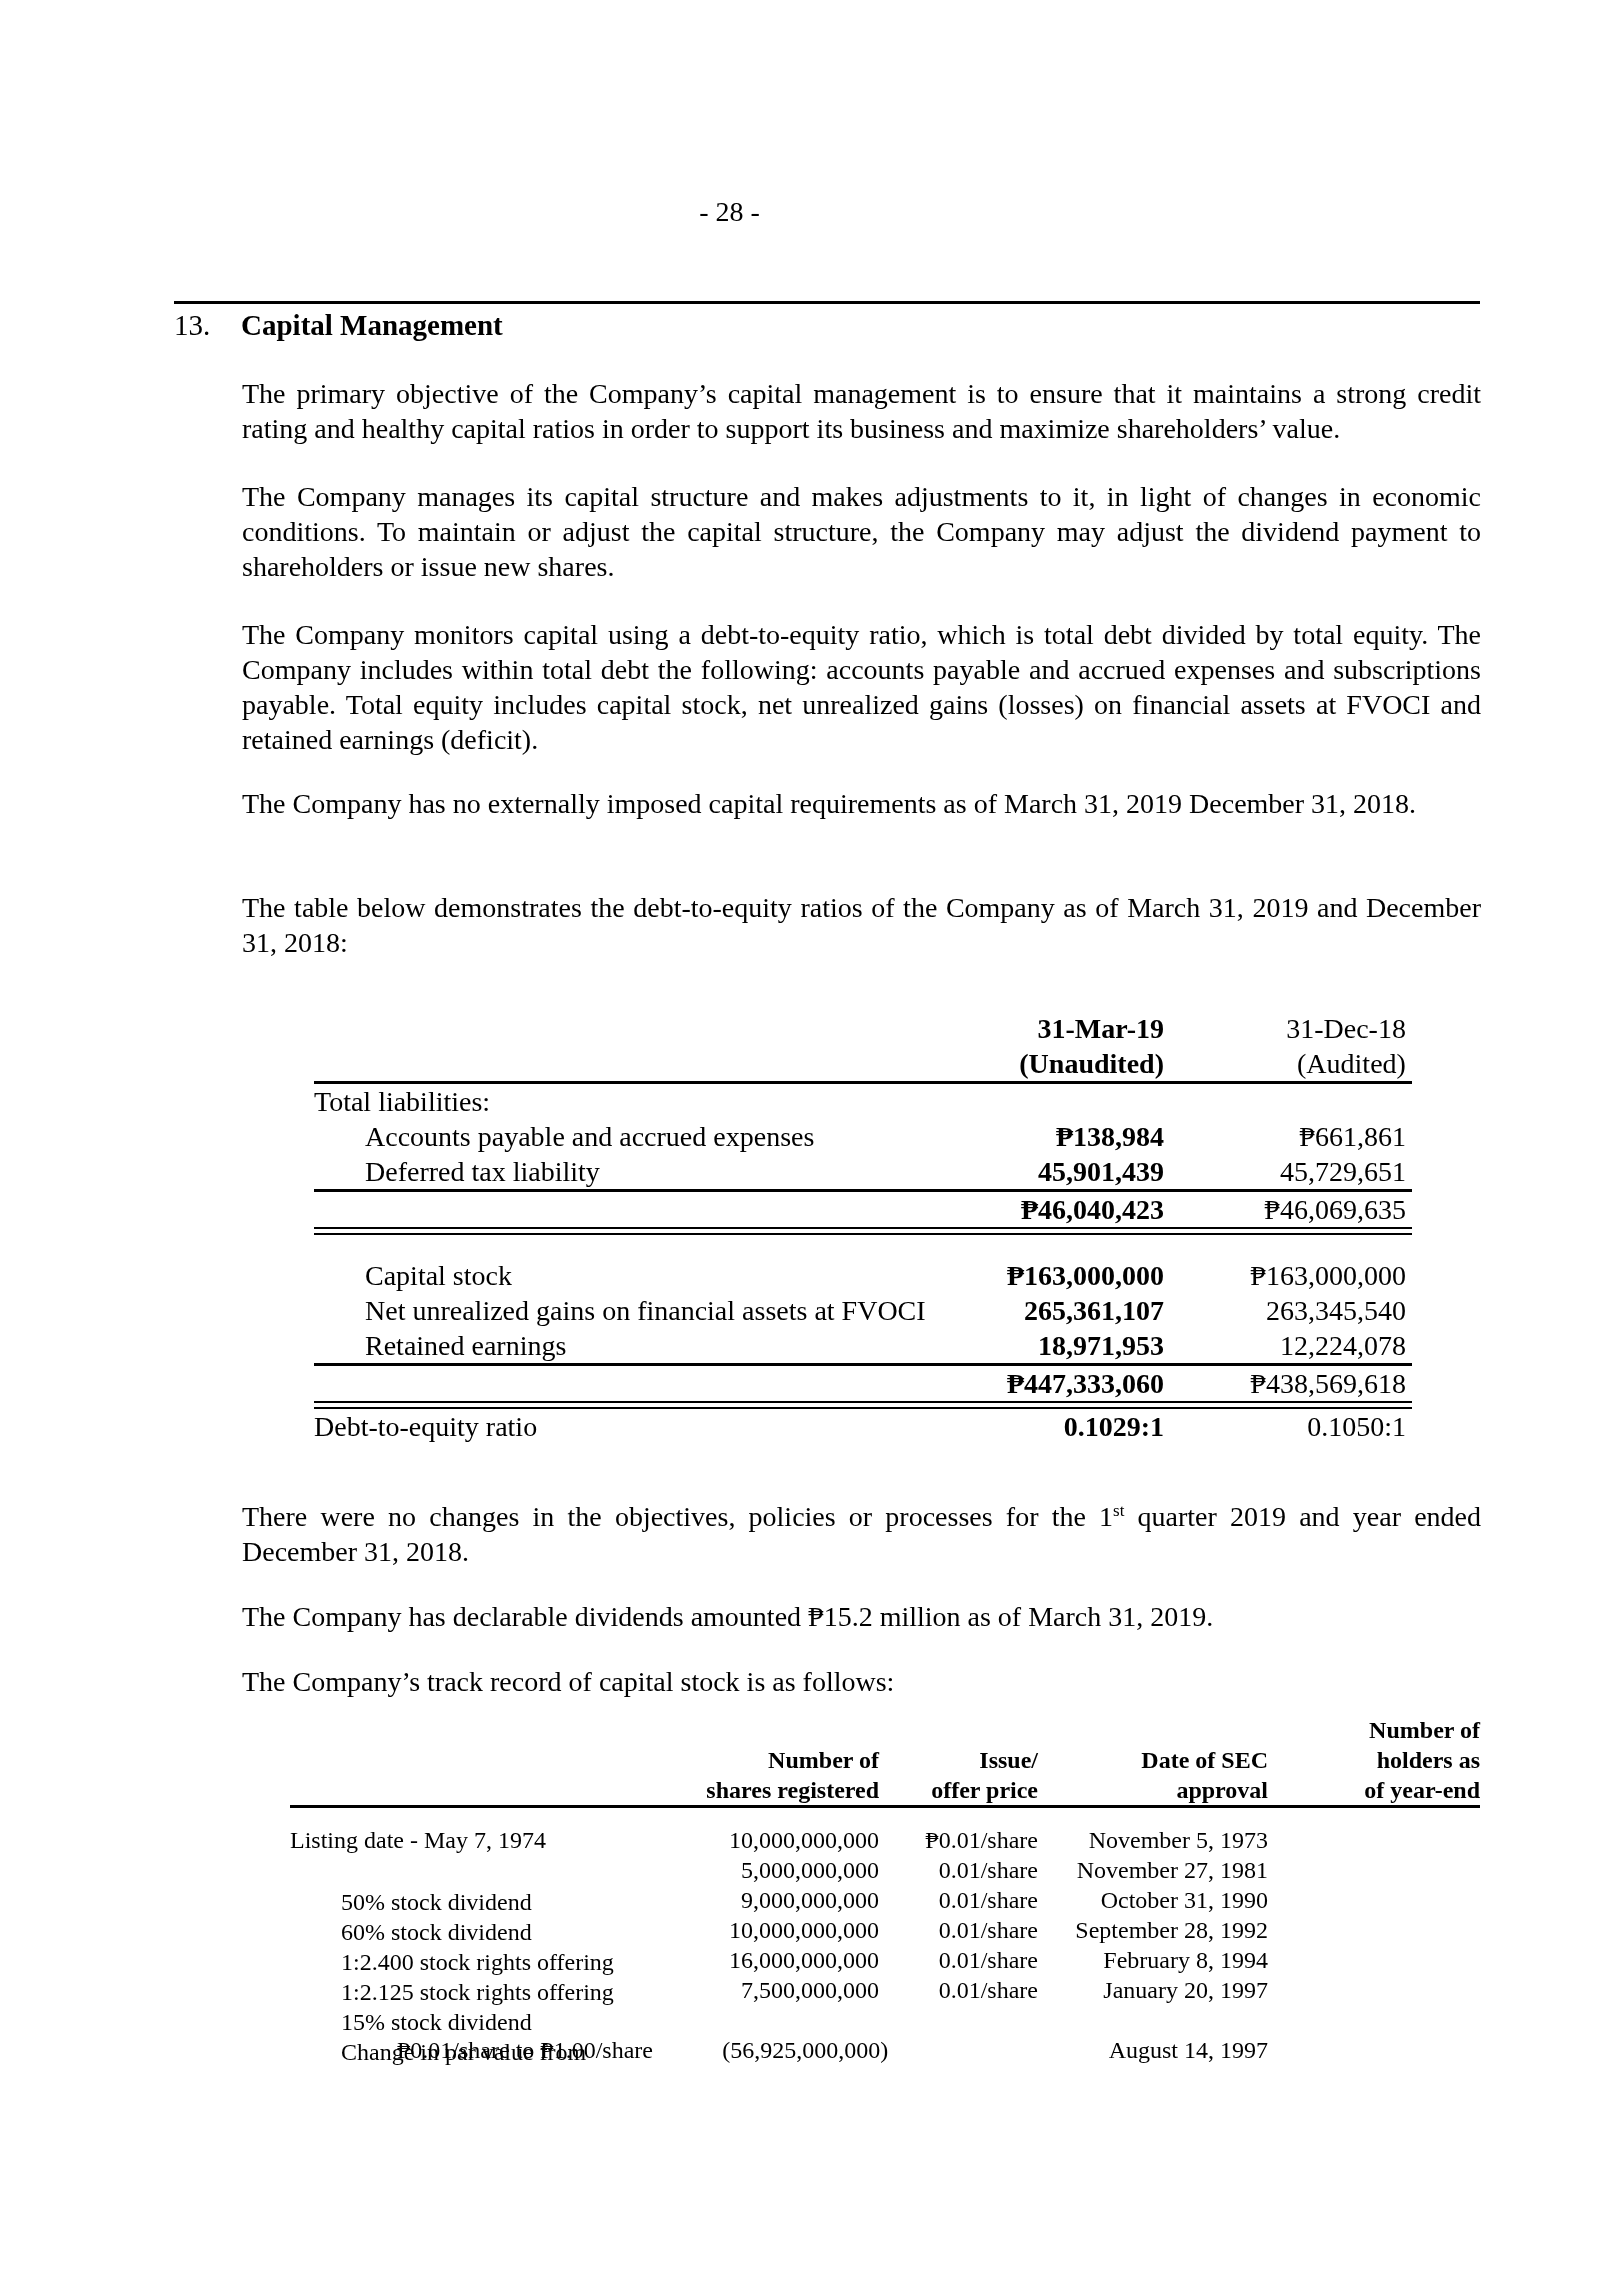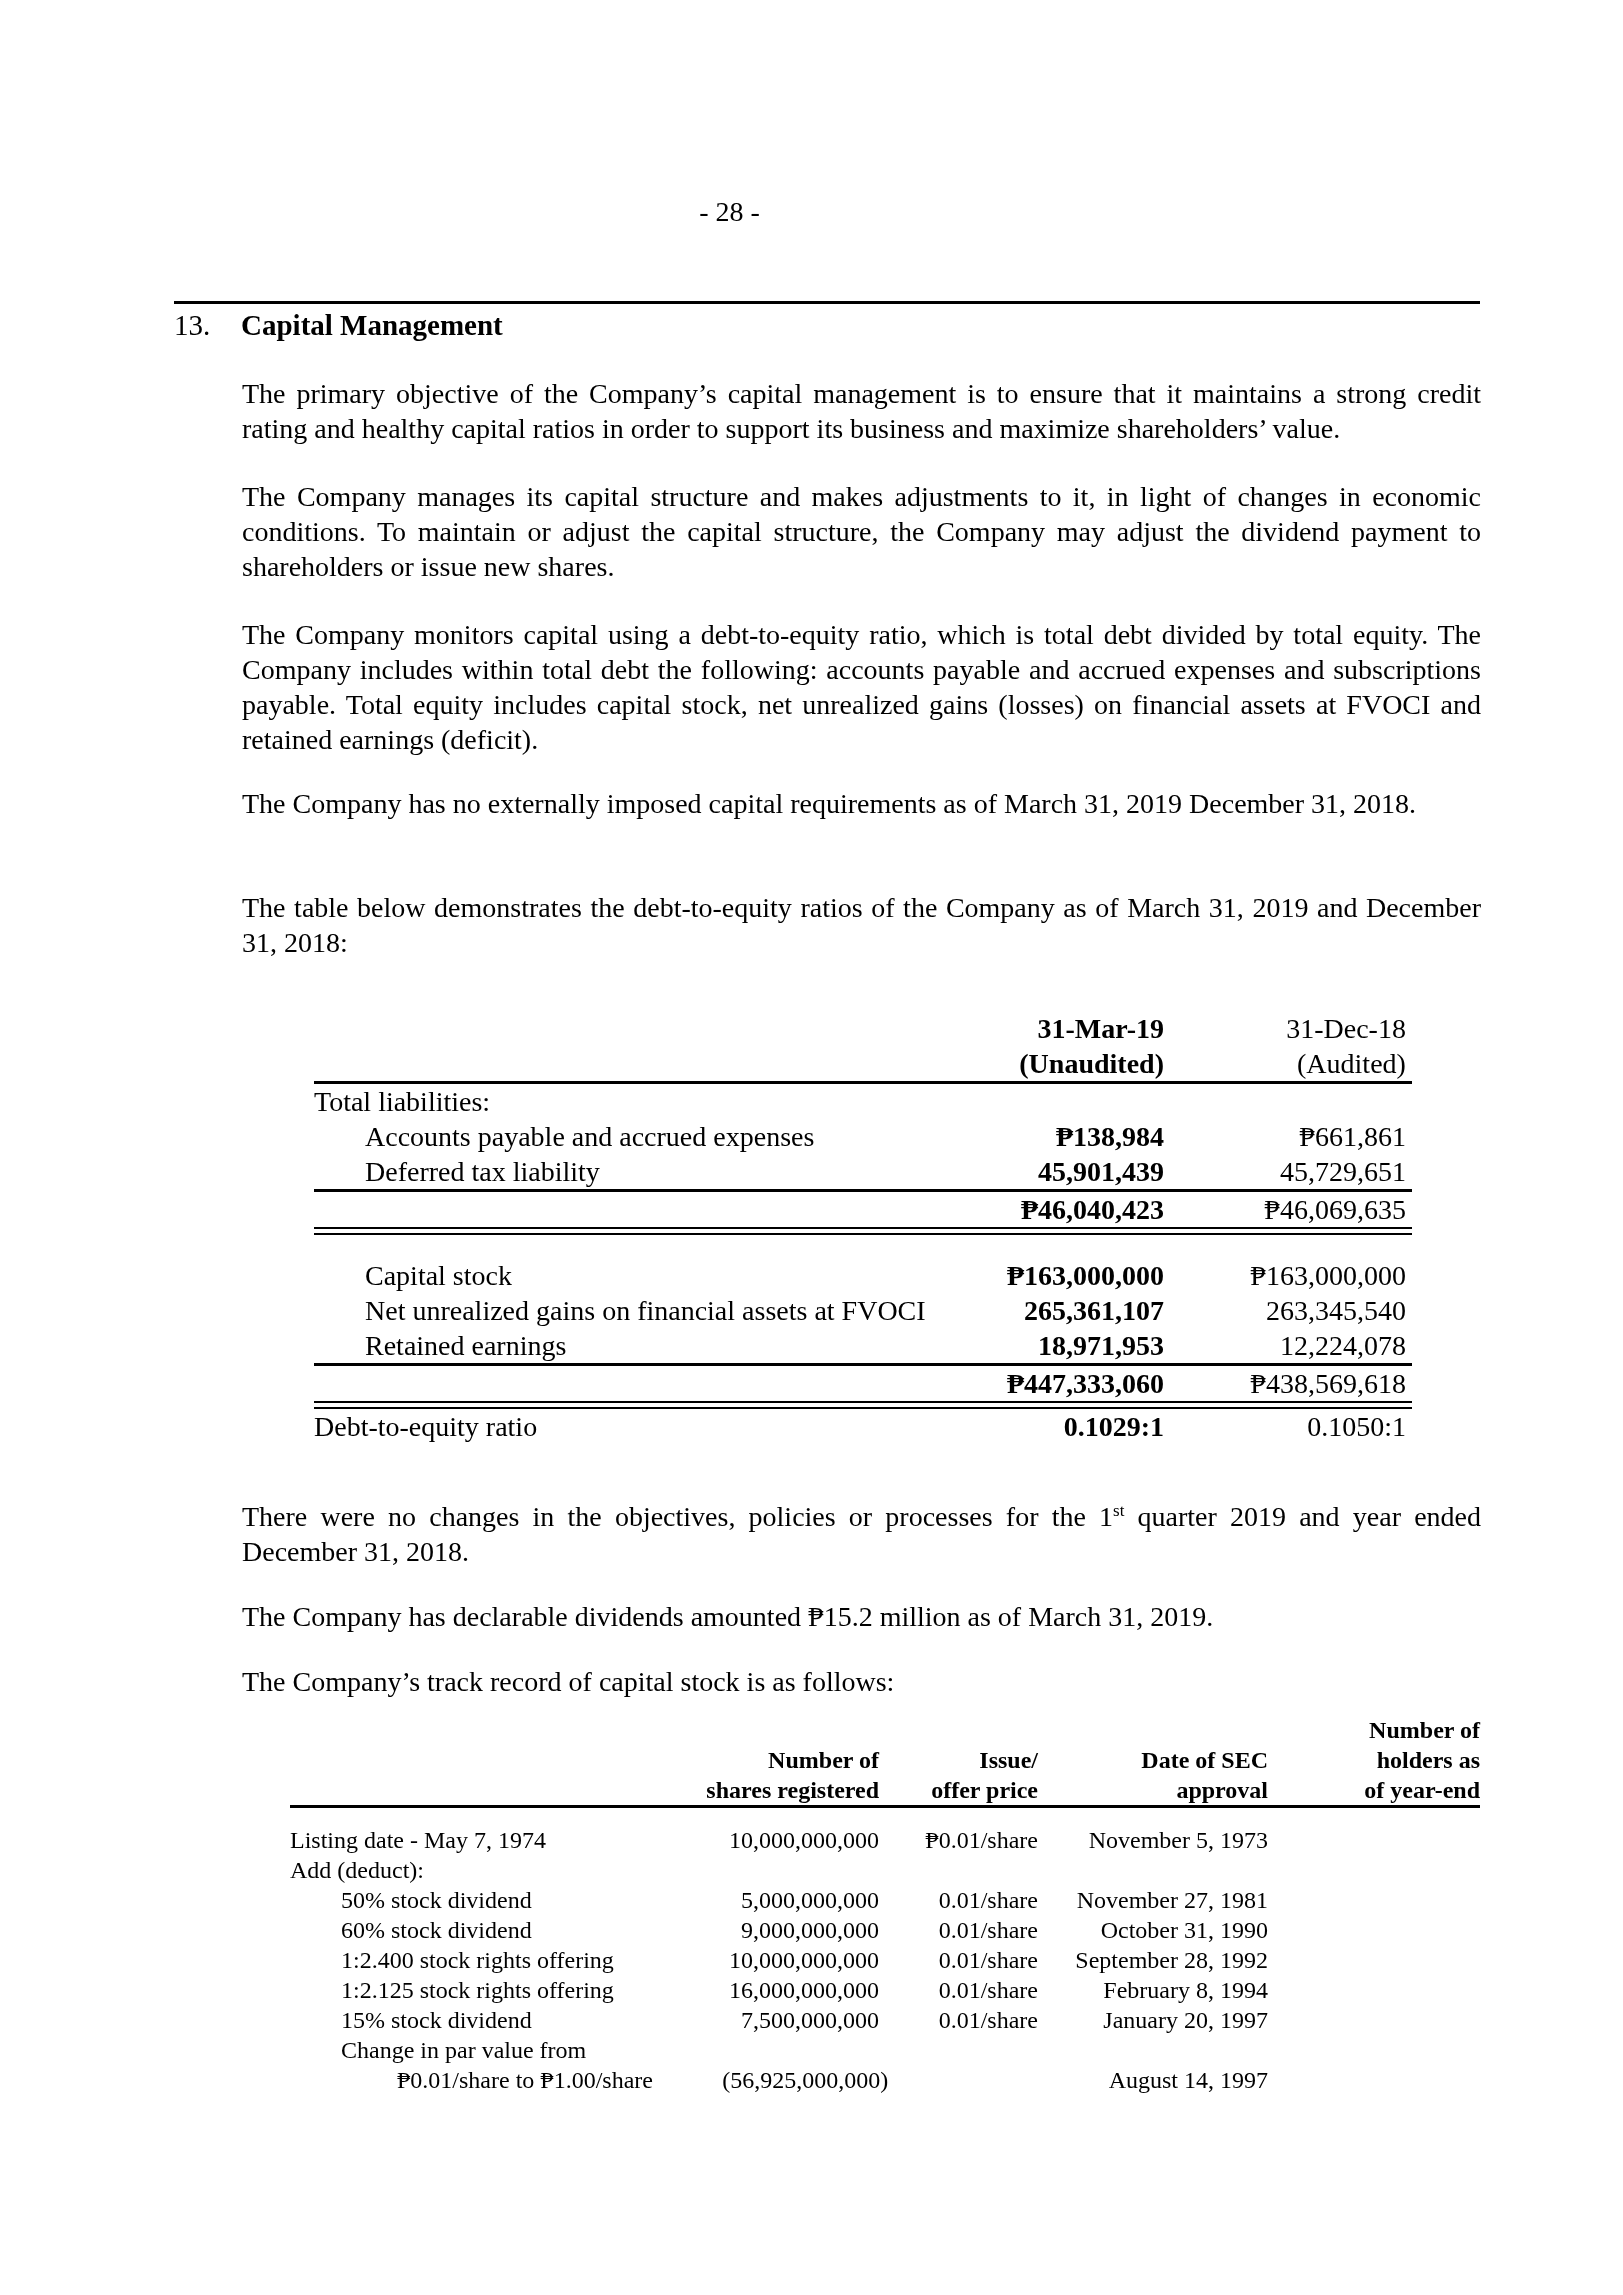--- a/index.html
+++ b/index.html
@@ -28,21 +28,21 @@
   .t1 .c1 { position: absolute; right: 248px; top: 0; text-align: center; font-weight: bold; }
   .t1 .c2 { position: absolute; right: 6.1px; top: 0; text-align: right; }
   .t1 .hdr .c1, .t1 .hdr .c2 { text-align: right; }
   .line-thick { height: 3.1px; background: #000; }
   .line-double { height: 7.7px; border-top: 2.3px solid #000; border-bottom: 2.3px solid #000; box-sizing: border-box; }
 
   
   .t2 { left: 290px; width: 1190px; font-size: 24px; line-height: 30px; }
   .t2 .row { position: relative; height: 30px; white-space: nowrap; }
   .t2 .lbl { position: absolute; left: 0; top: 0; }
-  .t2 .lbl.ind { left: 51px; }
+  .t2 .lbl.ind { left: 51px; margin-top: 32px; }
   .t2 .lbl.ind2 { left: 107px; }
   .t2 .shares { position: absolute; right: 601px; top: 0; text-align: right; }
   .t2 .price { position: absolute; right: 442px; top: 0; text-align: right; }
   .t2 .date { position: absolute; right: 212px; top: 0; text-align: center; }
   .t2 .hdr { font-weight: bold; height: 90px; position: relative; }
   .t2 .hdr div { position: absolute; bottom: 0; text-align: right; line-height: 30px; }
 </style>
 </head>
 <body>
 
@@ -143,23 +143,20 @@
   </div>
   <div class="line-thick"></div>
   <div style="height:17px;"></div>
   <div class="row">
     <span class="lbl">Listing date - May 7, 1974</span>
     <span class="shares">10,000,000,000</span>
     <span class="price">₱0.01/share</span>
     <span class="date">November 5, 1973</span>
   </div>
   <div class="row">
-    <span class="lbl">Add (deduct):</span>
-  </div>
-  <div class="row">
     <span class="lbl ind">50% stock dividend</span>
     <span class="shares">5,000,000,000</span>
     <span class="price">0.01/share</span>
     <span class="date">November 27, 1981</span>
   </div>
   <div class="row">
     <span class="lbl ind">60% stock dividend</span>
     <span class="shares">9,000,000,000</span>
     <span class="price">0.01/share</span>
     <span class="date">October 31, 1990</span>

